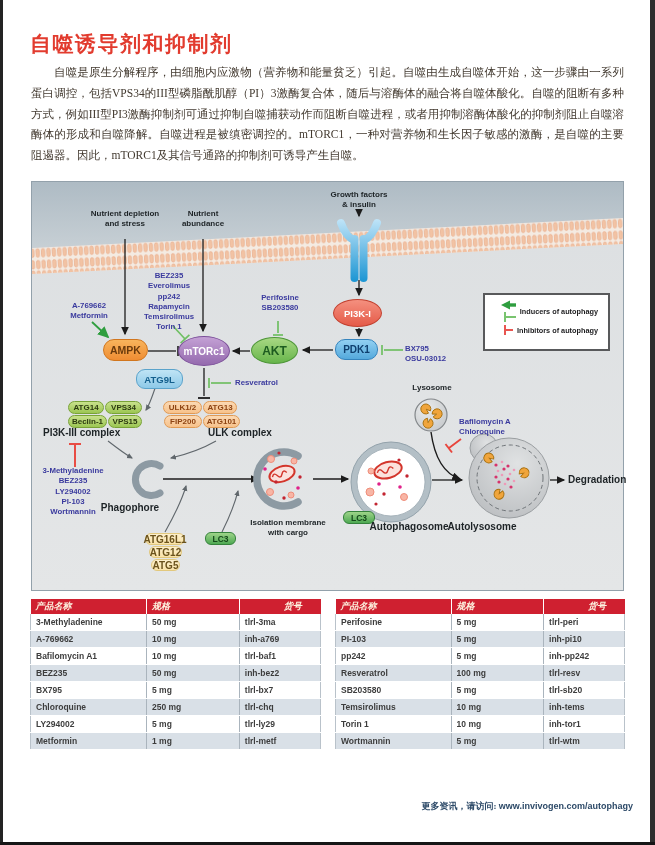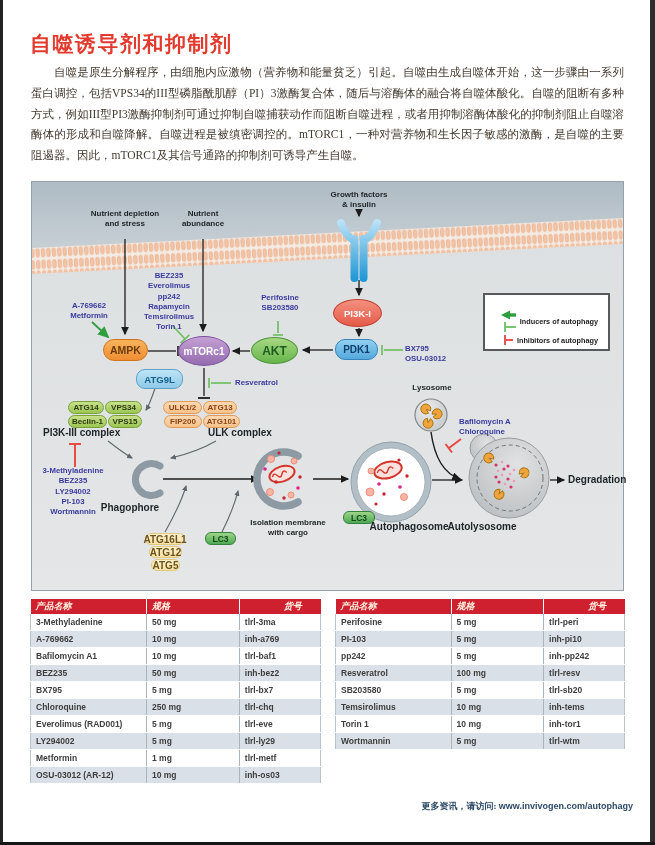--- a/index.html
+++ b/index.html
@@ -21,21 +21,21 @@
   .p-or{background:linear-gradient(180deg,#f8b45c,#ef8d33);border:1px solid #d1761e;color:#6a3a0c;border-radius:11px;font-size:10.5px;}
   .p-pu{background:linear-gradient(180deg,#c4a1d5,#946aae);border:1.5px solid #7b4f99;color:#ffffff;border-radius:50%;font-size:10px;}
   .p-gr{background:linear-gradient(180deg,#a8d883,#67b54b);border:1px solid #4e9639;color:#1d5c20;border-radius:50%;font-size:12px;}
   .p-rd{background:linear-gradient(180deg,#f4907f,#e55b49);border:1px solid #c2402f;color:#fff;border-radius:50%;font-size:9.5px;}
   .p-bl{background:linear-gradient(180deg,#92d0f2,#54a9dc);border:1px solid #3584bd;color:#0e3f6e;border-radius:10px;font-size:10px;}
   .p-lb{background:linear-gradient(180deg,#bfe4f5,#8ec9e8);border:1px solid #5ba3cb;color:#135f8d;border-radius:9px;font-size:9.5px;}
   .p-cxg{background:linear-gradient(180deg,#c8e18c,#9cc653);border:1px solid #79a337;color:#2c3a10;border-radius:7px;font-size:8px;}
   .p-cxo{background:linear-gradient(180deg,#fbd9b4,#f7c28b);border:1px solid #e09a55;color:#8d4312;border-radius:7px;font-size:8px;}
   .p-cr{background:linear-gradient(180deg,#fdf0cd,#fae3a9);border:1px solid #e2c87d;color:#6b531d;border-radius:6px;font-size:10px;}
   .p-lc{background:linear-gradient(180deg,#9ed489,#4ea953);border:1px solid #35823c;color:#14491a;border-radius:6px;font-size:8.5px;}
-  .legend{position:absolute;left:451px;top:111px;width:127px;height:58px;background:#fff;border:2px solid #58595b;box-sizing:border-box;padding:3px 10px;display:flex;flex-direction:column;justify-content:flex-end;}
+  .legend{position:absolute;left:451px;top:111px;width:127px;height:58px;background:#fff;border:2px solid #58595b;box-sizing:border-box;padding:3px 10px;display:flex;flex-direction:column;justify-content:flex-start;}
   .lrow{display:flex;align-items:center;gap:4px;}
   .ltext{font-size:7.3px;font-weight:bold;color:#1d1d1f;white-space:nowrap;}
   
   .ptable{position:absolute;top:599px;border-collapse:collapse;table-layout:fixed;font-size:8.5px;color:#3d3d3d;}
   .ptable.tleft{left:30px;width:291px;}
   .ptable.tright{left:335px;width:290px;}
   .ptable th{background:#cf2030;color:#fdf3e0;font-family:"Liberation Serif",serif;font-style:italic;font-weight:bold;font-size:9px;text-align:left;padding:1px 5px;height:12px;border-right:1px solid #ffffff;}
   .ptable th:last-child{border-right:none;padding-left:44px;}
   .ptable td{padding:1px 5px;height:14px;font-weight:bold;border-right:1px solid #aab4bd;border-bottom:1px solid #ffffff;background:#ffffff;}
   .ptable td:first-child{border-left:1px solid #b9c2ca;}
@@ -343,38 +343,28 @@
           <td>BX795</td>
           <td>5 mg</td>
           <td>tlrl-bx7</td>
         </tr>
         <tr>
           <td>Chloroquine</td>
           <td>250 mg</td>
           <td>tlrl-chq</td>
         </tr>
         <tr>
-          <td>Everolimus (RAD001)</td>
-          <td>5 mg</td>
-          <td>tlrl-eve</td>
-        </tr>
-        <tr>
           <td>LY294002</td>
           <td>5 mg</td>
           <td>tlrl-ly29</td>
         </tr>
         <tr>
           <td>Metformin</td>
           <td>1 mg</td>
           <td>tlrl-metf</td>
-        </tr>
-        <tr>
-          <td>OSU-03012 (AR-12)</td>
-          <td>10 mg</td>
-          <td>inh-os03</td>
         </tr>
       </tbody>
   </table>
 
   <table class="ptable tright">
     <colgroup>
         <col style="width:40%">
         <col style="width:32%">
         <col style="width:28%">
       </colgroup>

